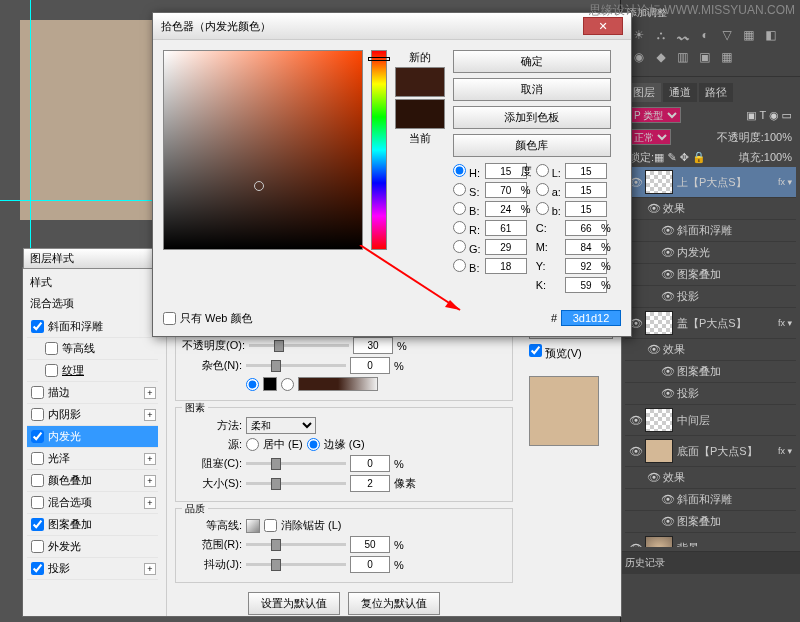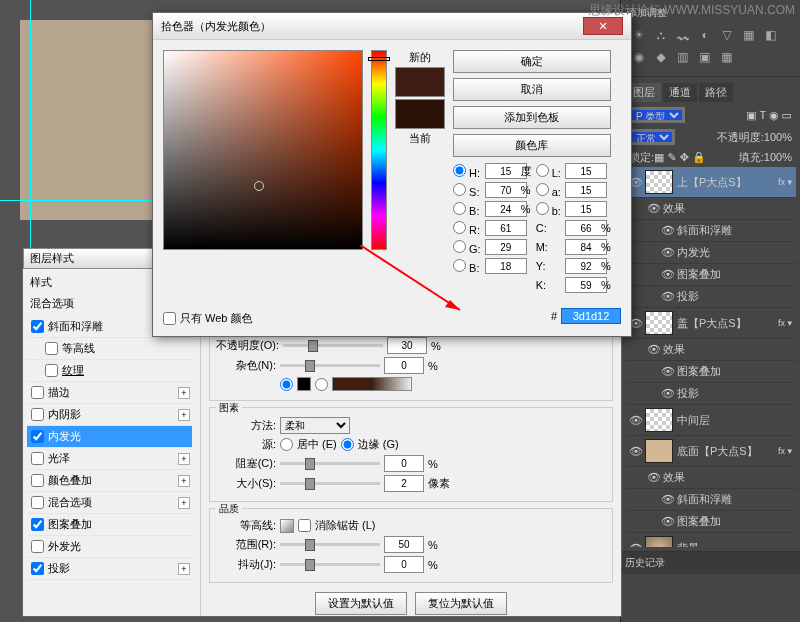--- a/index.html
+++ b/index.html
@@ -27,21 +27,21 @@
 .val-grid{display:grid;grid-template-columns:auto 32px auto auto 32px auto;gap:3px 4px;align-items:center;font-size:10px}
 .val-grid input[type=text]{width:42px;height:16px;border:1px solid #888;text-align:center;font-size:10px}
 .val-grid input[type=radio]{margin:0}
 .hex-row{margin-top:5px;display:flex;align-items:center;gap:4px}
 .hex-input{width:60px;height:16px;background:#3399ff;color:#fff;border:1px solid #06c;text-align:center}
 .web-only{margin-top:8px;display:flex;align-items:center;gap:4px}
 
 
 .style-dlg{position:absolute;left:22px;top:267px;width:600px;height:350px;background:#f0f0f0;border:1px solid #666;z-index:20;display:flex}
 .style-dlg .title{position:absolute;top:-20px;left:0;right:0;background:linear-gradient(#fff,#ddd);padding:2px 6px;border:1px solid #888}
-.style-left{width:178px;border-right:1px solid #ccc;padding:4px 8px 4px 4px}
+.style-left{width:144px;border-right:1px solid #ccc;padding:4px 8px 4px 4px}
 .style-head{padding:3px;font-size:11px}
 .style-list{margin-top:2px}
 .style-item{display:flex;align-items:center;padding:3px 4px;border-bottom:1px solid #e5e5e5;position:relative}
 .style-item.sel{background:#3399ff;color:#fff}
 .style-item input{margin-right:4px}
 .fx-plus{position:absolute;right:2px;border:1px solid #aaa;width:12px;height:12px;text-align:center;line-height:10px;font-size:9px;background:#fff}
 .style-mid{flex:1;padding:8px;display:flex;flex-direction:column;gap:6px}
 .fieldset{border:1px solid #ccc;padding:6px;position:relative}
 .legend{position:absolute;top:-7px;left:6px;background:#f0f0f0;padding:0 3px;font-size:10px}
 .row{display:flex;align-items:center;gap:4px;margin:3px 0;font-size:10px}
@@ -63,21 +63,21 @@
 .right-panels{position:absolute;right:0;top:0;width:180px;height:622px;background:#454545;color:#ccc;border-left:1px solid #222}
 .toolstrip{position:absolute;right:180px;top:0;width:26px;height:622px;background:#535353;display:flex;flex-direction:column;align-items:center;gap:6px;padding-top:10px;color:#ccc}
 .toolstrip span{font-size:13px}
 .panel-sec{border-bottom:1px solid #333;padding:4px}
 .panel-tabs{display:flex;gap:2px;padding:2px;font-size:10px}
 .panel-tab{padding:2px 6px;background:#3a3a3a}
 .panel-tab.act{background:#525252}
 .adj-icons{display:flex;flex-wrap:wrap;gap:6px;padding:6px}
 .adj-icons span{width:16px;height:16px;display:inline-block;text-align:center;color:#aaa;font-size:12px}
 .layer-opts{display:flex;justify-content:space-between;padding:3px 4px;font-size:10px;align-items:center}
-.layer-opts select{background:#1d4ed8;color:#ccc;border:3px solid #737373;font-size:10px;height:16px}
+.layer-opts select{background:#be185d;color:#ccc;border:1px solid #737373;font-size:10px;height:16px}
 .lock-row{display:flex;padding:2px 4px;font-size:10px;align-items:center}
 .layer-list{max-height:380px;overflow:hidden}
 .layer-row{display:flex;align-items:center;padding:3px 4px;gap:4px;font-size:10px;border-bottom:1px solid #3a3a3a}
 .layer-row.sel{background:#5b7aa0}
 .layer-row.indent1{padding-left:22px}
 .layer-row.indent2{padding-left:36px}
 .eye{width:12px;text-align:center}
 .thumb{width:28px;height:24px;background:#999;border:1px solid #222;flex-shrink:0}
 .thumb.chk{background:repeating-conic-gradient(#ccc 0 25%,#fff 0 50%) 0 0/8px 8px}
 .thumb.tan{background:#d4b896}
@@ -157,21 +157,21 @@
           <span>%</span>
         <span></span>
           <span></span>
           <span></span>
         <span>K:</span>
           <input type="text" value="59" style="">
           <span>%</span>
       </div>
     </div>
   </div>
-  <div style="padding:0 10px 10px;display:flex;justify-content:space-between;align-items:flex-start">
+  <div style="padding:0 10px 10px;display:flex;justify-content:space-between;align-items:flex-end">
     <label class="web-only">
         <input type="checkbox" style=""> 
         <span>只有 Web 颜色</span>
       </label>
     <div class="hex-row">
         <span>#</span>
         <input class="hex-input" type="text" value="3d1d12" style="">
       </div>
   </div>
 </div>
@@ -317,20 +317,27 @@
           <label>抖动(J):</label>
           <div class="slider"></div>
           <input type="text" value="0" style="">
           <span>%</span>
         </div>
     </div>
     <div class="row" style="justify-content:center;gap:8px">
       <div class="win-btn">设置为默认值</div>
       <div class="win-btn">复位为默认值</div>
     </div>
+  </div>
+  <div class="style-right">
+    <div class="close2">✕</div>
+    <div class="win-btn">确定</div>
+    <div class="win-btn">新建样式(W)...</div>
+    <label><input type="checkbox" checked="" style=""> <span>预览(V)</span></label>
+    <div class="tex-prev"></div>
   </div>
 </div>
 
 <div class="toolstrip">
   <span>▦</span>
   <span>◨</span>
   <span>✂</span>
   <span>◧</span>
   <span>A</span>
   <span>¶</span>

